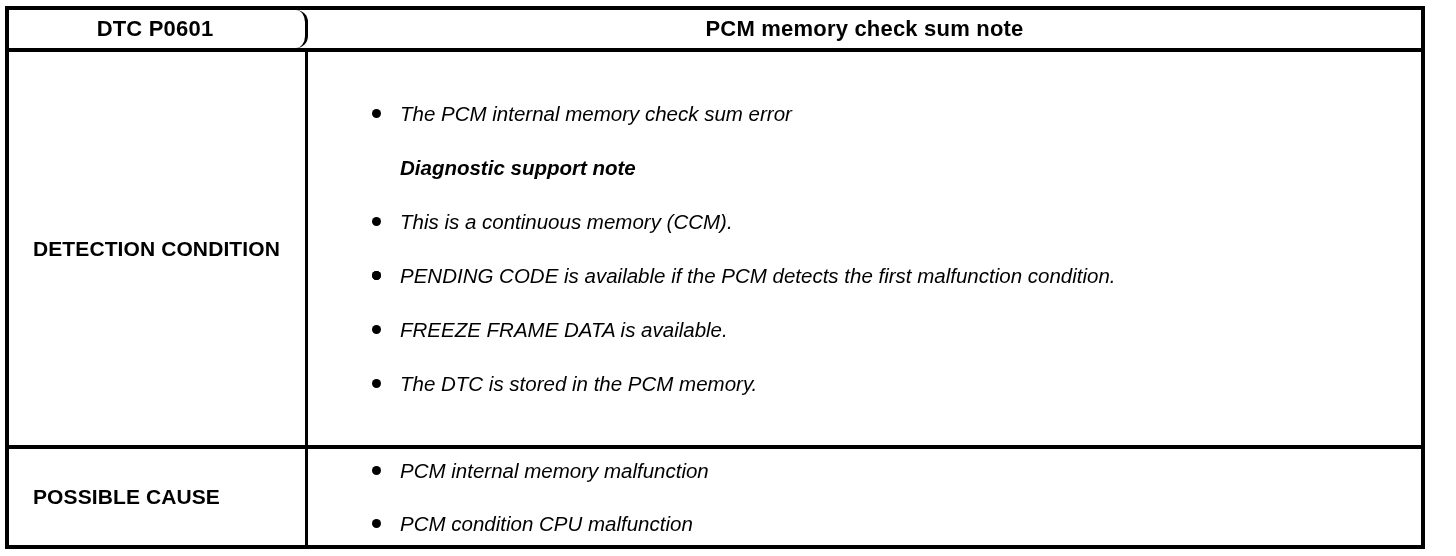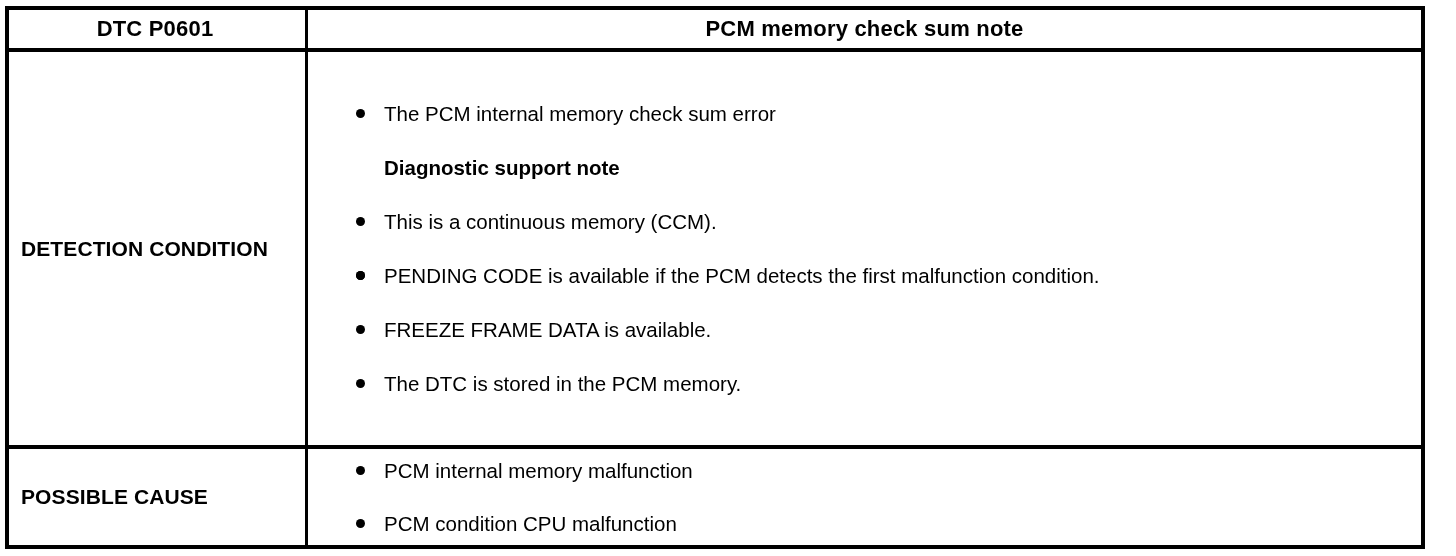--- a/index.html
+++ b/index.html
@@ -57,26 +57,27 @@
     flex: 0 0 auto;
   }
 
   .cell-label {
     width: 299px;
     flex: 0 0 299px;
     border-right: 3px solid #000;
     box-sizing: border-box;
     display: flex;
     align-items: center;
-    padding-left: 12px;
+    padding-left: 24px;
     padding-right: 4px;
   }
   .cell-label.center {
     justify-content: center;
     padding-left: 0;
+    border-radius: 12px;
   }
   .cell-body {
     flex: 1 1 auto;
     box-sizing: border-box;
     padding: 0 14px 0 44px;
     display: flex;
     flex-direction: column;
     justify-content: center;
     min-width: 0;
   }
@@ -95,23 +96,24 @@
   }
   .label-text {
     font-size: 21px;
     font-weight: bold;
     letter-spacing: 0.1px;
     white-space: nowrap;
   }
 
   .bullet-list {
     list-style: none;
-    margin: 0;
+    margin: 16px;
     padding: 0;
     width: 100%;
+    font-style: italic;
   }
   .bullet-item {
     position: relative;
     padding-left: 32px;
     font-size: 20.5px;
     line-height: 27px;
     margin: 0 0 28px 0;
   }
   .bullet-item:last-child { margin-bottom: 0; }
 

